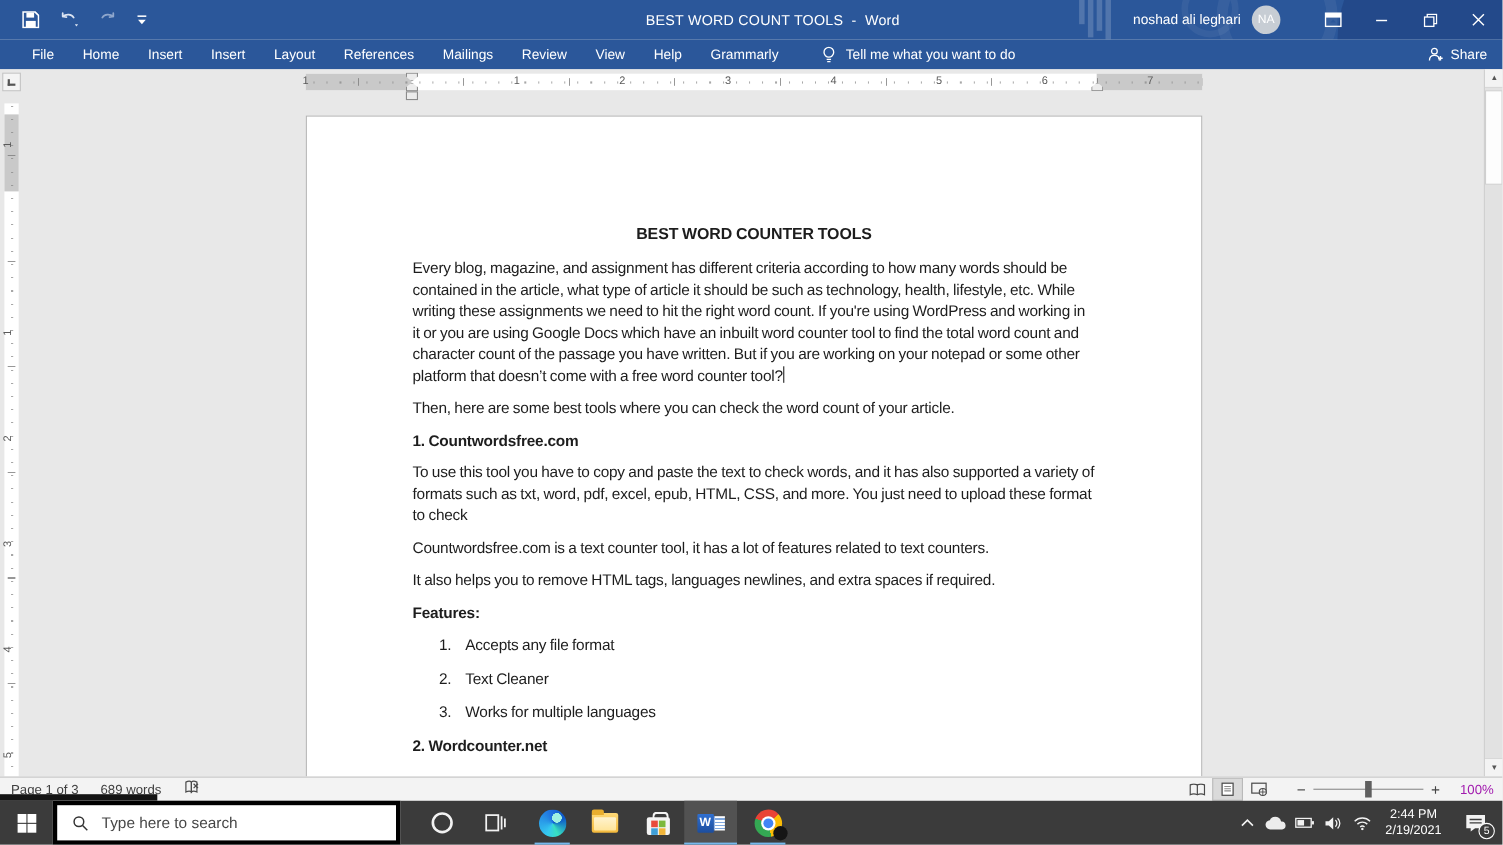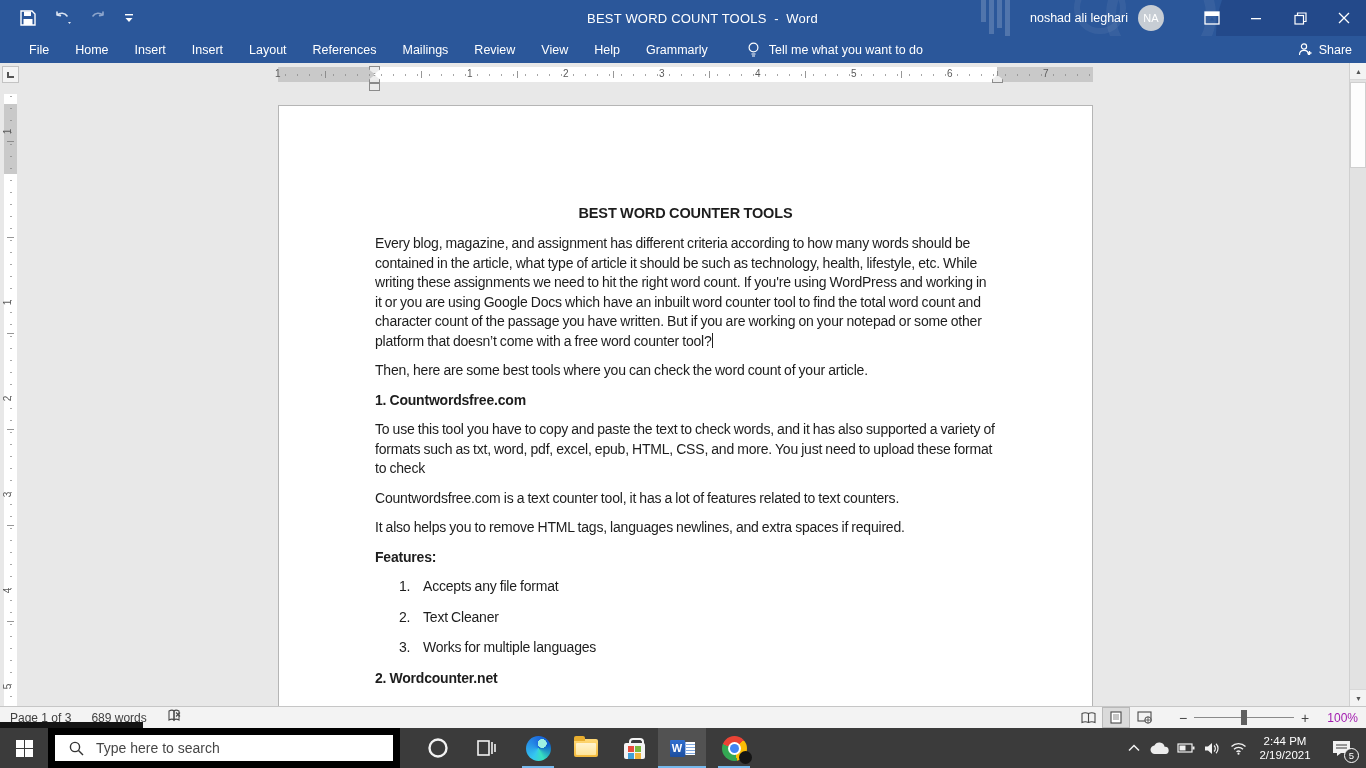--- a/index.html
+++ b/index.html
@@ -92,21 +92,21 @@
   .ztrack .line { position:absolute; left:0; right:0; top:10px; height:1px; background:#8a8a8a; }
   .ztrack .knob { position:absolute; left:47px; top:3px; width:6px; height:15px; background:#5f5f5f; }
   .zoomlabel { width:42px; text-align:right; color:#a21caf; }
   .blackstrip { position:absolute; left:0; bottom:0; width:143px; height:6px; background:#141414; }
 
   
   .taskbar { position:relative; height:40px; background:#3b3b3b; display:flex; align-items:stretch; color:#fff; }
   .tk-start { width:48px; display:flex; align-items:center; justify-content:center; }
   .winlogo { display:grid; grid-template-columns:8px 8px; grid-template-rows:8px 8px; gap:1px; }
   .winlogo i { background:#fff; }
-  .tk-search { position:relative; width:352px; background:#fff; border:7px solid #000000; display:flex; align-items:center; }
+  .tk-search { position:relative; width:316px; background:#fff; border:4px solid #000000; display:flex; align-items:center; }
   .tk-search input { border:none; outline:none; width:280px; font-size:14px; color:#222;
     font-family:"Liberation Sans",sans-serif; background:transparent; }
   .tk-search input::placeholder { color:#3c3c3c; opacity:.95; }
   .tk-search .mag { margin:0 12px 0 14px; }
   .tkbtn { width:48px; position:relative; display:flex; align-items:center; justify-content:center; }
   .tkbtn.run::after { content:""; position:absolute; left:8px; right:8px; bottom:0; height:2px; background:#76b9ed; }
   .tkbtn.active { background:#525252; }
   .tkbtn.active::after { left:0; right:0; }
   .gap { flex:1; }
   .tray { display:flex; align-items:center; gap:2px; padding-right:4px; }

